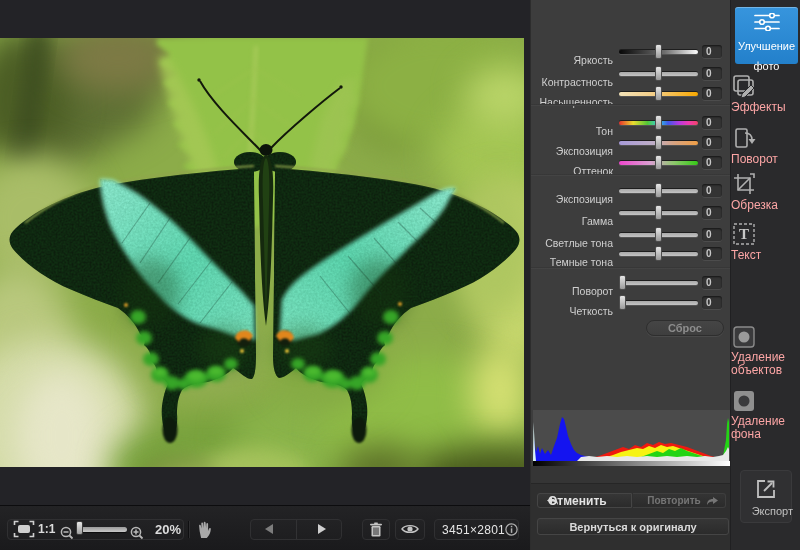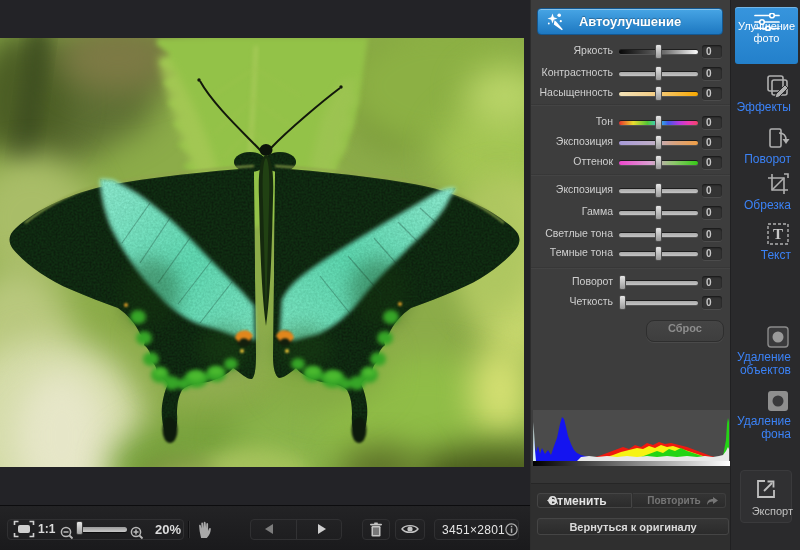--- a/index.html
+++ b/index.html
@@ -15,42 +15,42 @@
   
   #toolbar { left:0; top:505px; width:530px; height:45px;
     background:linear-gradient(#232325,#1a1a1c);
     border-top:1px solid #0c0c0e; }
   .tbgroup { position:absolute; border:1px solid #303032; border-radius:4px; background:rgba(255,255,255,0.01); }
   .tbtxt { position:absolute; color:#dcdcdc; font-size:12px; font-weight:bold; }
 
   
   #panel { left:530px; top:0; width:200px; height:550px; background:#3d3d3d; border-left:1px solid #2d2d2d; }
   .row { position:absolute; width:200px; height:20px; }
-  .rlabel { position:absolute; right:118px; top:2px; color:#cfcfcf; font-size:10.5px; white-space:nowrap; }
+  .rlabel { position:absolute; right:118px; top:12px; color:#cfcfcf; font-size:10.5px; white-space:nowrap; }
   .track { position:absolute; left:88px; width:79px; top:8px; height:4px; border-radius:2px;
     background:linear-gradient(#a8a8a8,#c4c4c4); box-shadow:0 -1px 0 rgba(0,0,0,.5), 0 1px 0 rgba(255,255,255,.12); }
   .thumb { position:absolute; left:124px; top:2px; width:7px; height:15px; border-radius:2px;
     background:linear-gradient(#e6e6e6,#9a9a9a); border:1px solid #4d4d4d; }
   .vbox { position:absolute; left:171px; top:3px; width:20px; height:13px; border-radius:3px;
     background:#343434; box-shadow:inset 0 1px 2px rgba(0,0,0,.6), 0 1px 0 rgba(255,255,255,.08);
     color:#c8c8c8; font-size:10px; font-weight:bold; line-height:13px; padding-left:4px; }
   .sep { position:absolute; left:0; width:200px; height:2px;
     background:linear-gradient(#313131,#4a4a4a); }
 
   
   #sidebar { left:730px; top:0; width:70px; height:550px; background:#2a2a2c; border-left:1px solid #202022; }
-  .sideitem { position:absolute; width:60px; text-align:right; color:#3b82f6; font-size:12px; }
+  .sideitem { position:absolute; width:60px; text-align:left; color:#fca5a5; font-size:12px; }
 
   
   #autobtn { position:absolute; left:6px; top:8px; width:186px; height:27px; border-radius:4px;
     background:linear-gradient(#47a5e5,#1d78c1); border:1px solid #14578f;
     box-shadow:inset 0 1px 0 rgba(255,255,255,.35);
     color:#fff; font-size:13px; font-weight:bold; text-align:center; line-height:25px;
     text-shadow:0 -1px 1px rgba(0,0,0,.3); }
-  #resetbtn { position:absolute; left:115px; top:320px; width:78px; height:22px; border-radius:8px;
+  #resetbtn { position:absolute; left:115px; top:320px; width:78px; height:16px; border-radius:8px;
     background:linear-gradient(#454545,#3e3e3e); border:1px solid #2e2e2e;
     box-shadow:0 1px 0 rgba(255,255,255,.07);
     color:#8d8d8d; font-size:11px; font-weight:bold; text-align:center; line-height:15px; }
 </style>
 </head>
 <body>
 <div id="stage">
 
   <div id="photowrap" class="abs">
     <svg id="photo" class="abs" width="524" height="429" viewBox="0 0 524 429">
@@ -378,29 +378,20 @@
     <div class="tbgroup" style="left:434px;top:13px;width:85px;height:21px"></div>
     <div class="tbtxt" style="left:442px;top:17px;font-size:12px;font-weight:normal;letter-spacing:0.3px;color:#e6e6e6">3451×2801</div>
     <svg width="13" height="13" viewBox="0 0 13 13" style="position:absolute;left:505px;top:17px">
       <circle cx="6.5" cy="6.5" r="5.6" fill="none" stroke="#b0b0b0" stroke-width="1.2"></circle>
       <rect x="5.8" y="2.8" width="1.5" height="1.5" fill="#b0b0b0"></rect>
       <rect x="5.8" y="5.3" width="1.5" height="4.6" fill="#b0b0b0"></rect>
     </svg>
   </div>
 
   <div id="panel" class="abs">
-    <div id="autobtn"><svg width="22" height="22" viewBox="0 0 22 22" style="position:absolute;left:7px;top:2px">
-      <g fill="#fff">
-        <path d="M7.5 2.5 L8.8 6.2 L12.5 7.5 L8.8 8.8 L7.5 12.5 L6.2 8.8 L2.5 7.5 L6.2 6.2 Z"></path>
-        <circle cx="14.2" cy="4.2" r="1.8"></circle>
-            <circle cx="15.8" cy="10.2" r="1.1"></circle>
-            <circle cx="3.8" cy="12.5" r="0.9"></circle>
-        <path d="M9.8 9.2 L11.6 10.6 L17.2 18.4 C17.6 19 16.8 19.8 16.2 19.4 L8.9 13.2 Z" transform="rotate(-4 12 14)"></path>
-      </g>
-    </svg><span>Автоулучшение</span></div>
 
     <div class="row" style="top:42px">
         <div class="rlabel">Яркость</div>
       <div class="track" style="background:linear-gradient(90deg,#060606,#6f6f6f 58%,#fdfdfd)"></div>
         <div class="thumb"></div>
         <div class="vbox">0</div>
       </div>
     <div class="row" style="top:64px">
         <div class="rlabel">Контрастность</div>
       <div class="track"></div>
@@ -516,21 +507,21 @@
           <line x1="1" y1="2.5" x2="25" y2="2.5"></line>
             <line x1="1" y1="9" x2="25" y2="9"></line>
             <line x1="1" y1="15.5" x2="25" y2="15.5"></line>
         </g>
         <g fill="#2a87d0" stroke="#fff" stroke-width="1.6">
           <circle cx="18" cy="2.5" r="2.3"></circle>
             <circle cx="8" cy="9" r="2.3"></circle>
             <circle cx="14" cy="15.5" r="2.3"></circle>
         </g>
       </svg>
-      <div style="position:absolute;top:13px;width:63px;text-align:center;color:#fff;font-size:11px;line-height:12px">Улучшение<br>фото</div>
+      <div style="position:absolute;top:29px;width:63px;text-align:center;color:#fff;font-size:11px;line-height:20px">Улучшение<br>фото</div>
     </div>
 
     <div class="sideitem" style="top:73px">
       <svg width="26" height="26" viewBox="0 0 26 26">
         <g fill="none" stroke="#b0b0b0" stroke-width="1.6">
           <rect x="3" y="3" width="15" height="15" rx="2"></rect>
           <rect x="7" y="7" width="15" height="15" rx="2"></rect>
         </g>
         <path d="M11 21 L20 12 L23 15 L14 24 L10 25 Z" fill="#b0b0b0" stroke="#2a2a2c" stroke-width="1"></path>
       </svg>

